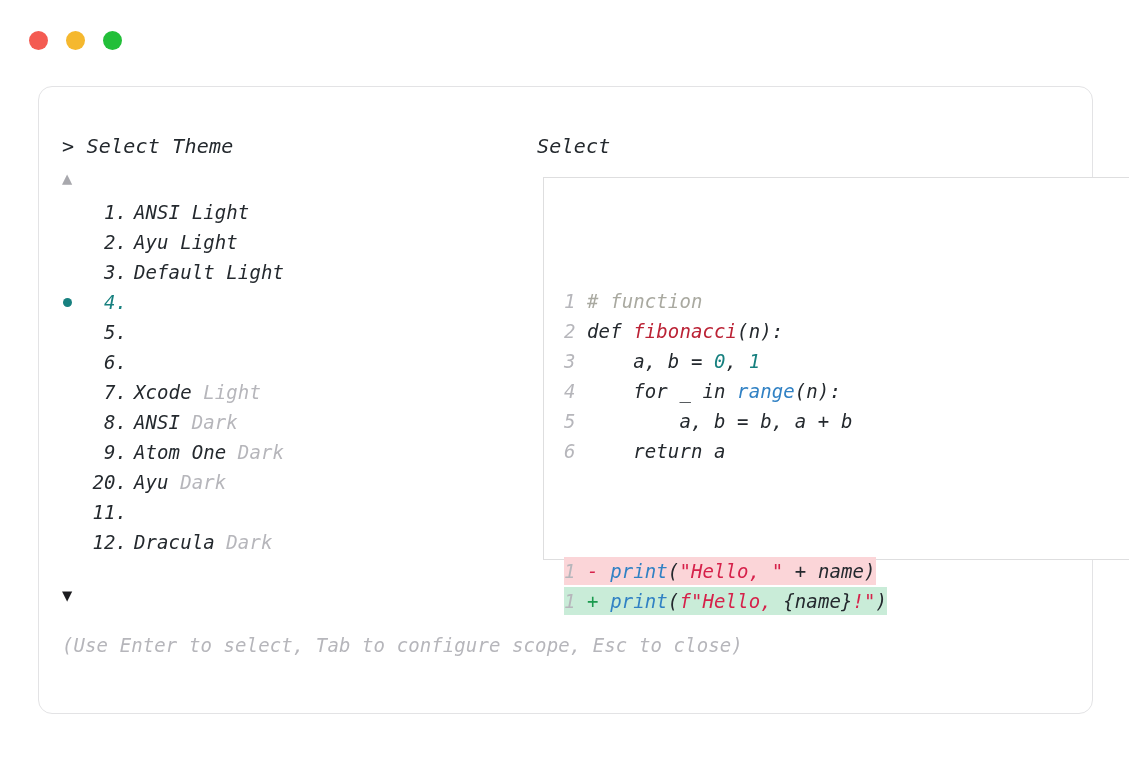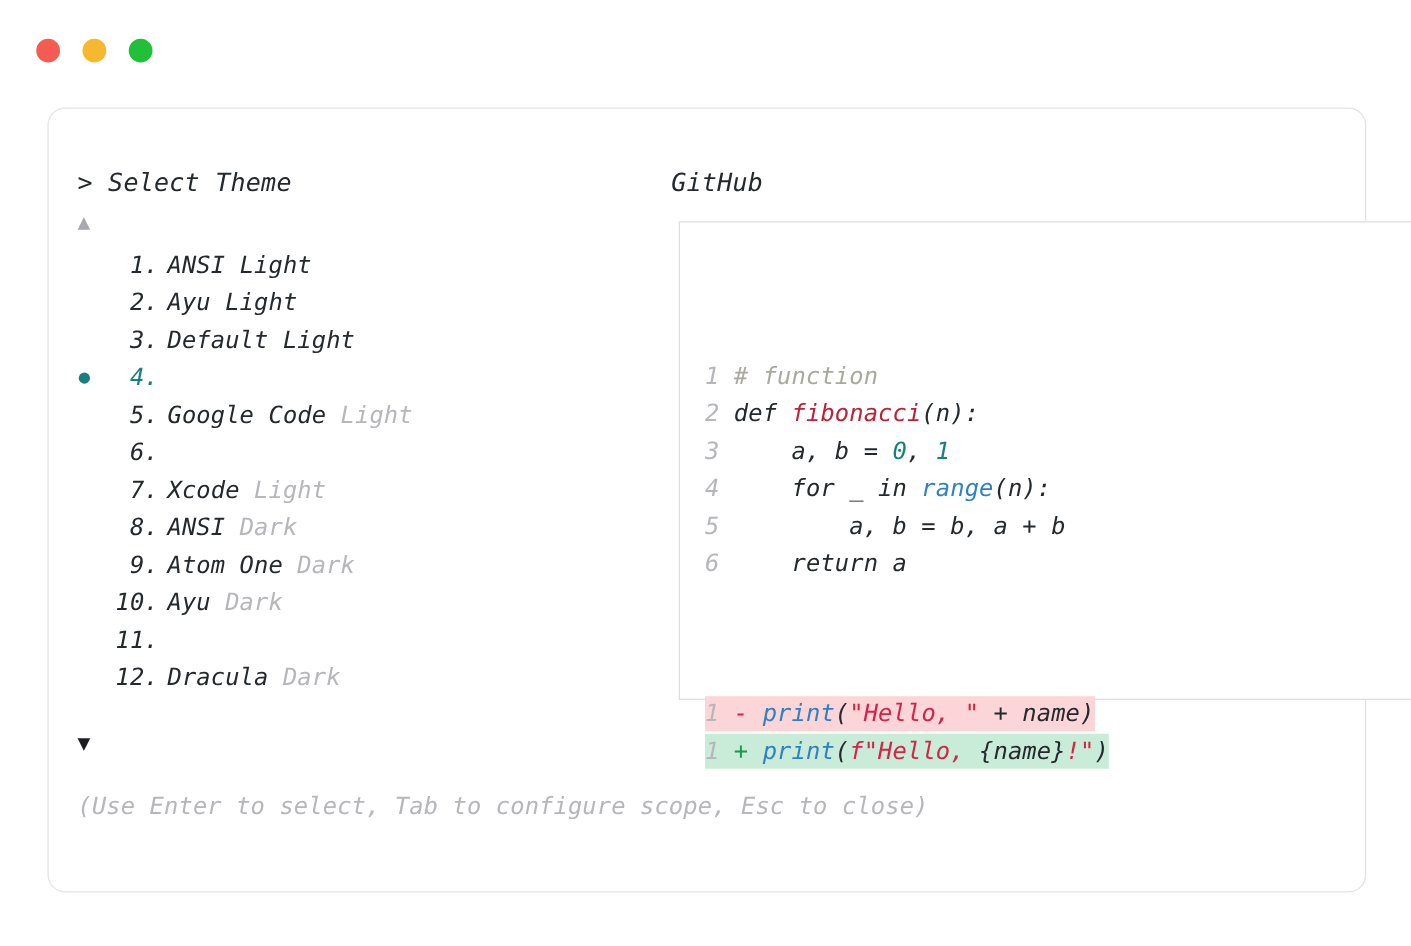--- a/index.html
+++ b/index.html
@@ -214,35 +214,35 @@
 <div class="traffic-lights">
   <span class="dot" style="background: rgb(244, 91, 82);"></span>
   <span class="dot" style="background: rgb(245, 184, 46);"></span>
   <span class="dot" style="background: rgb(34, 191, 57);"></span>
 </div>
 
 <div class="card">
   <div class="card-inner">
 
     <div class="hdr-prompt">&gt; Select Theme</div>
-    <div class="hdr-preview">GitHub</div>
+    <div class="hdr-preview">Select</div>
 
     <div class="list-col">
       <div class="scroll-arrow up">▲</div>
       <div class="theme-list">
           <div class="theme-row"><span class="row-index">1.</span><span class="row-name">ANSI <span class="row-variant">Light</span></span></div>
           <div class="theme-row"><span class="row-index">2.</span><span class="row-name">Ayu <span class="row-variant">Light</span></span></div>
           <div class="theme-row"><span class="row-index">3.</span><span class="row-name">Default <span class="row-variant">Light</span></span></div>
           <div class="theme-row selected"><span class="bullet" style="background: rgb(23, 128, 127);"></span><span class="row-index">4.</span></div>
-          <div class="theme-row"><span class="row-index">5.</span><span class="row-name">Google Code <span class="row-variant muted">Light</span></span></div>
+          <div class="theme-row"><span class="row-index">5.</span></div>
           <div class="theme-row"><span class="row-index">6.</span></div>
           <div class="theme-row"><span class="row-index">7.</span><span class="row-name">Xcode <span class="row-variant muted">Light</span></span></div>
           <div class="theme-row"><span class="row-index">8.</span><span class="row-name">ANSI <span class="row-variant muted">Dark</span></span></div>
           <div class="theme-row"><span class="row-index">9.</span><span class="row-name">Atom One <span class="row-variant muted">Dark</span></span></div>
-          <div class="theme-row"><span class="row-index">10.</span><span class="row-name">Ayu <span class="row-variant muted">Dark</span></span></div>
+          <div class="theme-row"><span class="row-index">20.</span><span class="row-name">Ayu <span class="row-variant muted">Dark</span></span></div>
           <div class="theme-row"><span class="row-index">11.</span></div>
           <div class="theme-row"><span class="row-index">12.</span><span class="row-name">Dracula <span class="row-variant muted">Dark</span></span></div>
         </div>
       <div class="scroll-arrow down">▼</div>
     </div>
 
     <div class="preview-box">
       <div class="code">
         <div><div class="cl"><span class="ln">1 </span><span class="tok-comment"># function</span></div><div class="cl"><span class="ln">2 </span><span class="tok-kw">def </span><span class="tok-fn">fibonacci</span><span class="tok-plain">(n):</span></div><div class="cl"><span class="ln">3 </span><span class="tok-plain">    a, b = </span><span class="tok-num">0</span><span class="tok-plain">, </span><span class="tok-num">1</span></div><div class="cl"><span class="ln">4 </span><span class="tok-plain">    for _ in </span><span class="tok-builtin">range</span><span class="tok-plain">(n):</span></div><div class="cl"><span class="ln">5 </span><span class="tok-plain">        a, b = b, a + b</span></div><div class="cl"><span class="ln">6 </span><span class="tok-plain">    return a</span></div></div>
         <div class="diff-block"><div class="diff-line"><span class="diff-hl del" style="background: rgb(251, 213, 216);"><span class="ln">1 </span><span class="diff-sign del">- </span><span class="tok-builtin">print</span><span class="tok-plain">(</span><span class="tok-str">"Hello, "</span><span class="tok-plain"> + name)</span></span></div><div class="diff-line"><span class="diff-hl add" style="background: rgb(201, 236, 216);"><span class="ln">1 </span><span class="diff-sign add">+ </span><span class="tok-builtin">print</span><span class="tok-plain">(</span><span class="tok-str">f"Hello, </span><span class="tok-plain">{name}</span><span class="tok-str">!"</span><span class="tok-plain">)</span></span></div></div>

